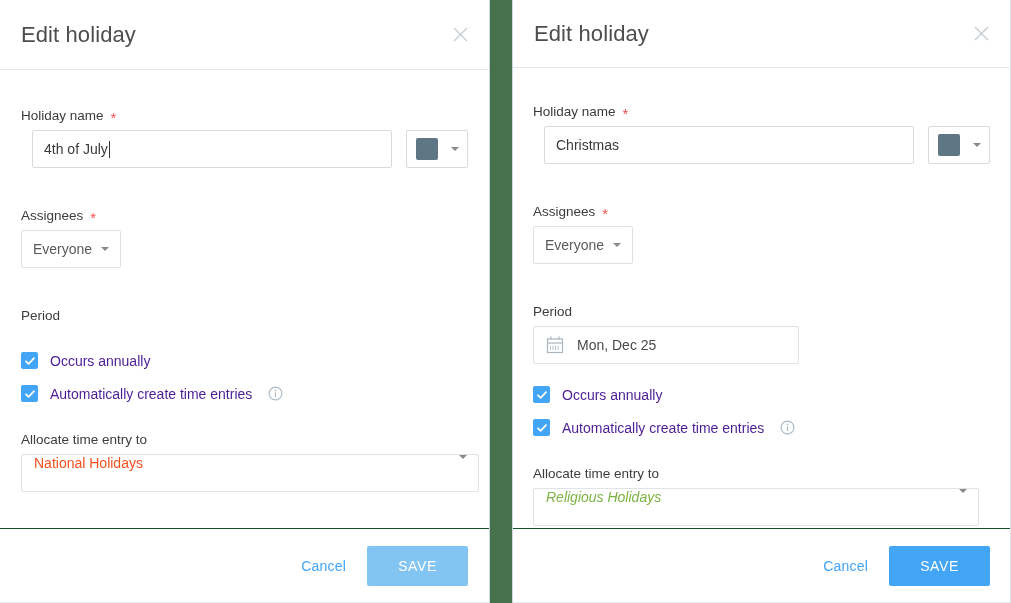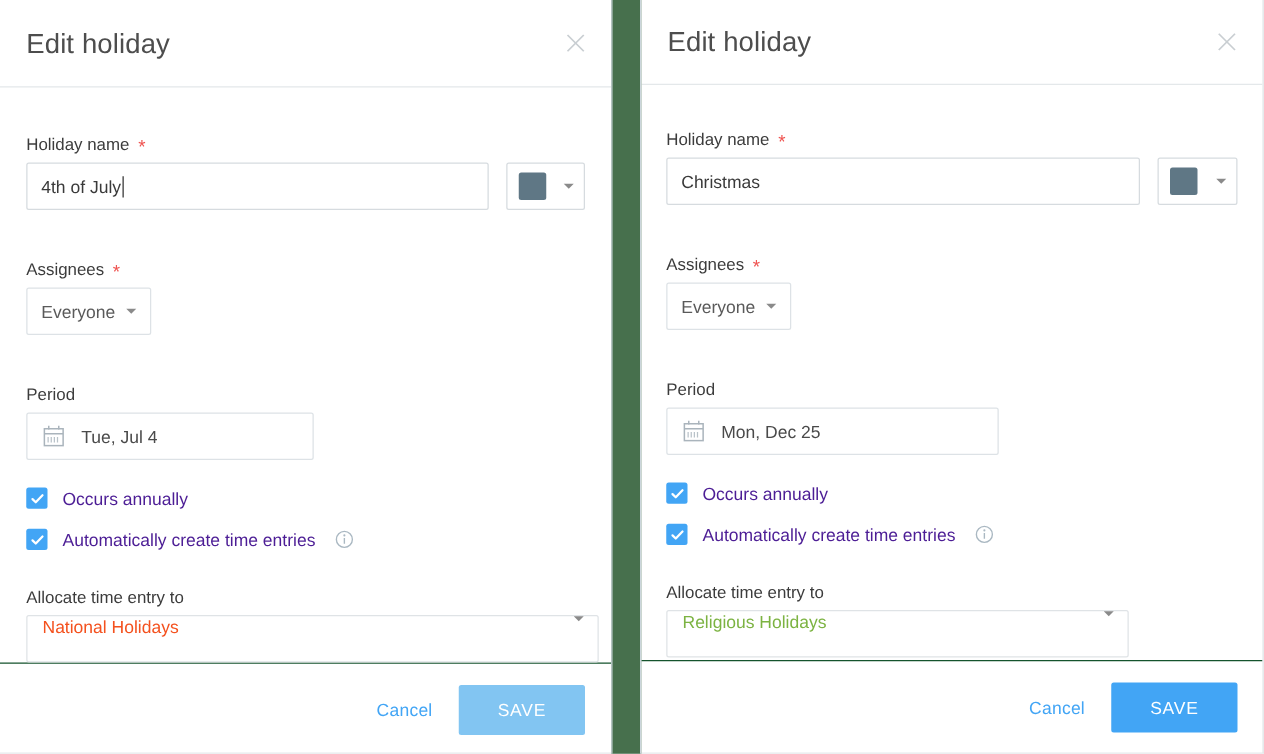--- a/index.html
+++ b/index.html
@@ -114,20 +114,21 @@
     font-size: 15px;
     line-height: 1;
     position: relative;
     top: 2px;
   }
 
   .row-name {
     display: flex;
     align-items: flex-end;
     gap: 14px;
+    margin-left: 11px;
   }
   .text-input {
     width: 380px;
     height: 38px;
     border: 1px solid #d6dbdf;
     border-radius: 2px;
     box-sizing: border-box;
     display: flex;
     align-items: center;
     padding: 0 11px;
@@ -237,21 +238,21 @@
     border: 1px solid #dfe3e6;
     border-radius: 2px;
     box-sizing: border-box;
     display: flex;
     align-items: flex-start;
     justify-content: space-between;
     padding: 0 11px 0 12px;
     background: #fff;
     font-size: 14px;
   }
-  .dialog.right .allocate-select { width: 370px; }
+  .dialog.right .allocate-select { width: 446px; font-style: italic; }
 
   
   .dlg-footer {
     flex: 0 0 auto;
     height: 74px;
     border-top: 1px solid #14532d;
     display: flex;
     align-items: center;
     justify-content: flex-end;
     gap: 21px;
@@ -328,33 +329,20 @@
         <span>Everyone</span>
         <span class="caret-tri light"></span>
       </div>
 
       <div class="gap-period"></div>
 
       <div class="field-label">
         <span>Period</span>
       </div>
 
-      <div class="period-field">
-        <svg width="18" height="18" viewBox="0 0 18 18">
-          <line x1="5" y1="0.5" x2="5" y2="3.5" stroke="#aab4bc" stroke-width="1.2"></line>
-          <line x1="13" y1="0.5" x2="13" y2="3.5" stroke="#aab4bc" stroke-width="1.2"></line>
-          <rect x="1.5" y="3" width="15" height="13.5" fill="none" stroke="#aab4bc" stroke-width="1.2"></rect>
-          <line x1="1.5" y1="7" x2="16.5" y2="7" stroke="#aab4bc" stroke-width="1.2"></line>
-          <line x1="4.5" y1="9.5" x2="4.5" y2="14" stroke="#b9c2c9" stroke-width="1"></line>
-          <line x1="7" y1="9.5" x2="7" y2="14" stroke="#b9c2c9" stroke-width="1"></line>
-          <line x1="9.5" y1="9.5" x2="9.5" y2="14" stroke="#b9c2c9" stroke-width="1"></line>
-          <line x1="12" y1="9.5" x2="12" y2="14" stroke="#b9c2c9" stroke-width="1"></line>
-        </svg>
-        <span>Tue, Jul 4</span>
-      </div>
 
       <div style="height:22px"></div>
 
       <div class="checkbox-row">
         <span class="cbx">
           <svg width="12" height="12" viewBox="0 0 12 12">
             <polyline points="2,6.3 4.6,8.8 10,3.2" fill="none" stroke="#fff" stroke-width="1.8" stroke-linecap="round" stroke-linejoin="round"></polyline>
           </svg>
         </span>
         <span>Occurs annually</span>

